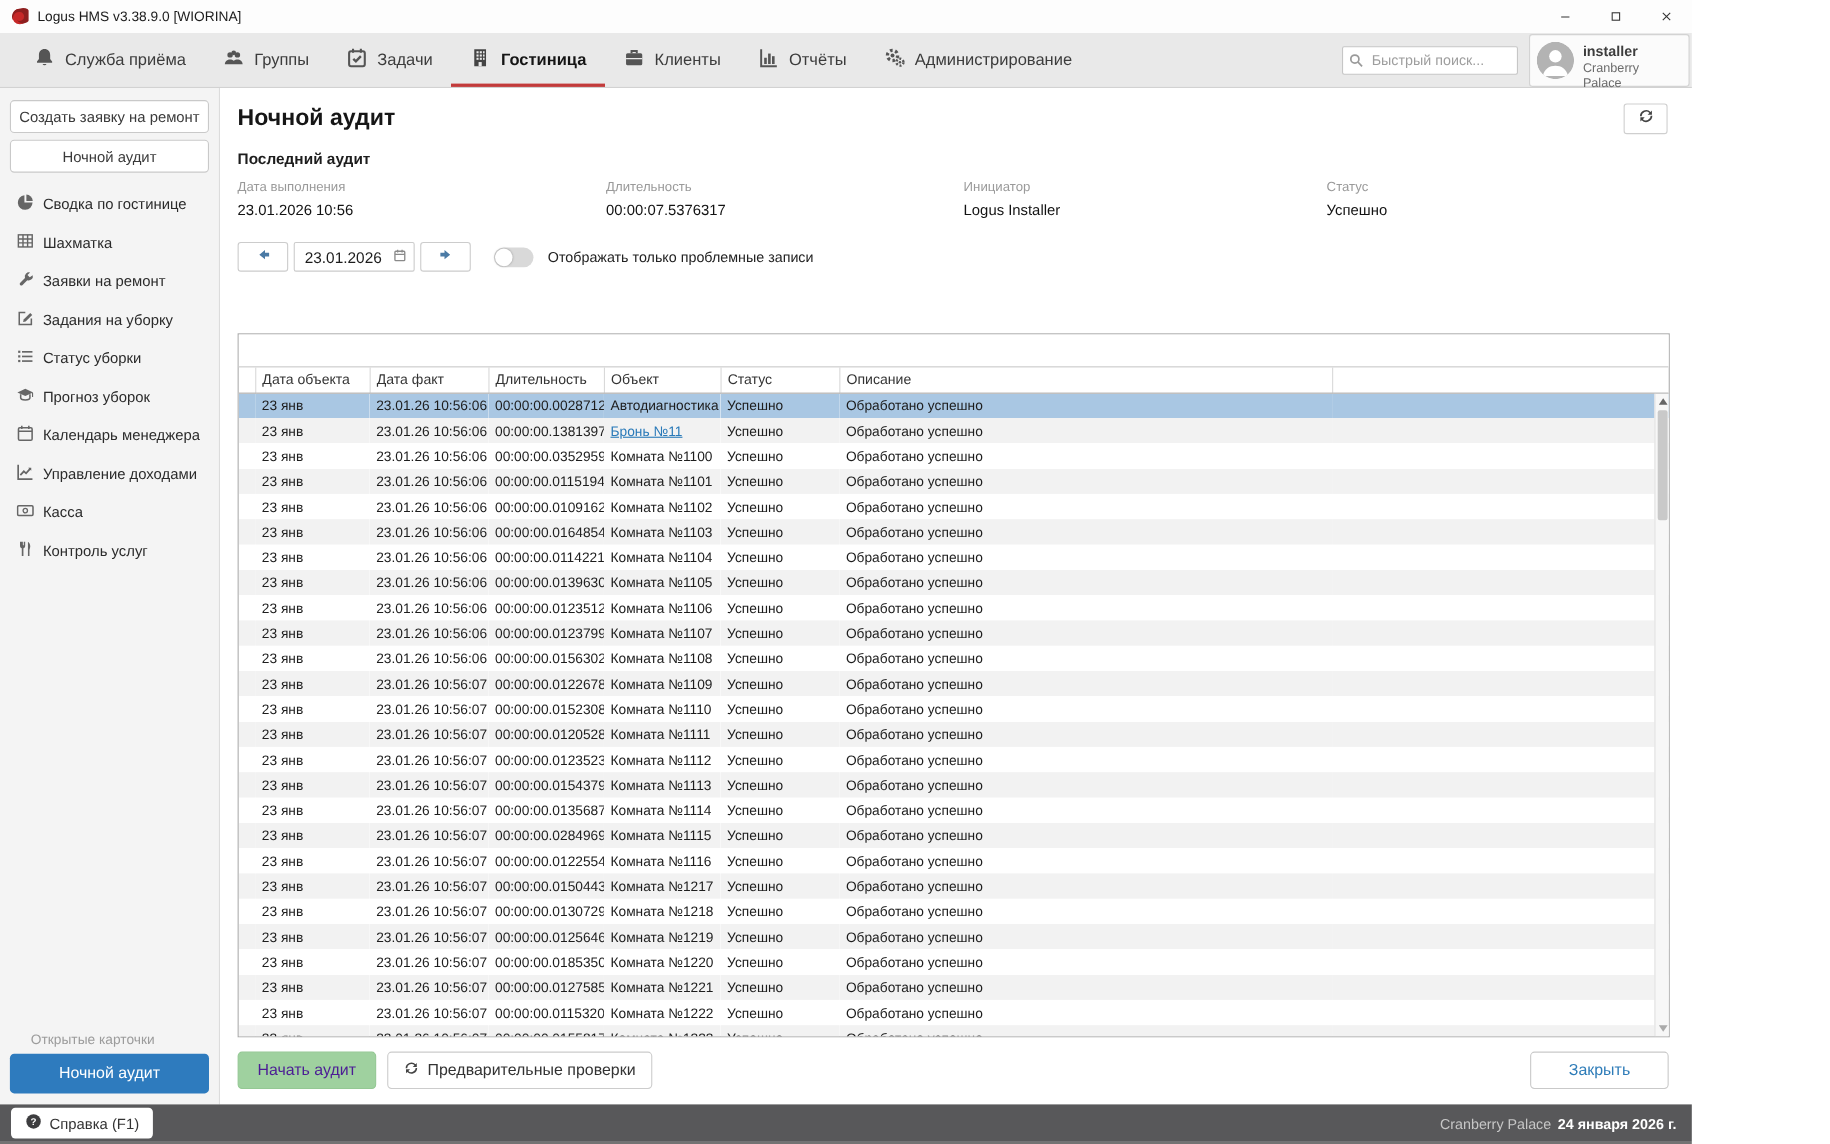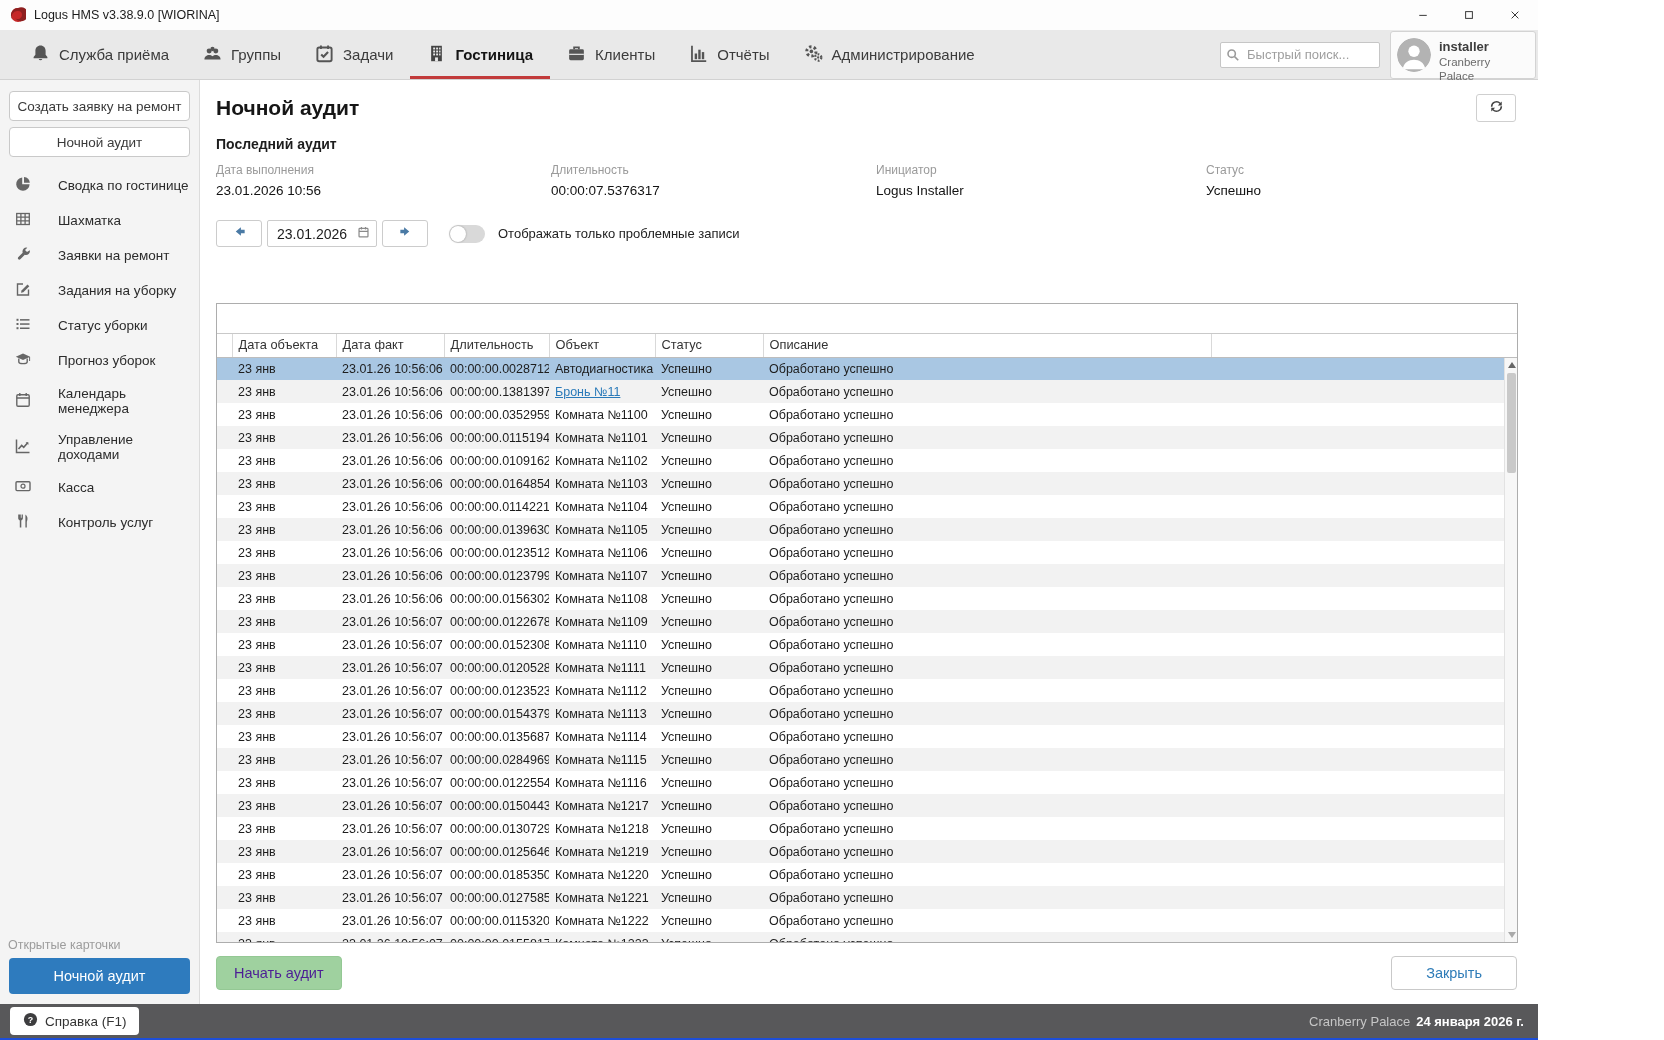--- a/index.html
+++ b/index.html
@@ -1,18 +1,18 @@
 <!DOCTYPE html>
 <html lang="ru"><head>
 <meta charset="utf-8">
 <style>
   * { box-sizing: border-box; margin: 0; padding: 0; }
   html,body { width:1664px; height:1040px; overflow:hidden; }
   body { font-family:"Liberation Sans","DejaVu Sans",sans-serif; background:#fff; color:#222; }
-  .window { width:1538px; height:1040px; display:flex; flex-direction:column; border-bottom:2px solid #1d4ed8;justify-content:center; }
+  .window { width:1538px; height:1040px; display:flex; flex-direction:column; border-bottom:2px solid #737373;justify-content:center; }
 
   
   .titlebar { height:30px; background:#fdfdfd; display:flex; align-items:center; flex:0 0 auto; }
   .titlebar .logo { width:16px; height:16px; margin:0 8px 0 10px; }
   .titlebar .title { font-size:12.5px; color:#1b1b1b; }
   .win-controls { margin-left:auto; display:flex; height:100%; }
   .win-btn { width:46px; display:flex; align-items:center; justify-content:center; color:#333; }
 
   
   .navbar { height:50px; background:#e9e9e9; border-bottom:1px solid #d2d2d2; display:flex; align-items:stretch; padding-left:14px; flex:0 0 auto; }
@@ -29,24 +29,24 @@
   .user-meta { display:flex; flex-direction:column; line-height:1.25;margin-top:13px; }
   .user-name { font-size:13px; font-weight:bold; color:#3d3d3d; }
   .user-org { font-size:11.5px; color:#6b6b6b; }
 
   
   .content { flex:1; display:flex; min-height:0; }
 
   .sidebar { width:200px; background:#f4f4f4; border-right:1px solid #dcdcdc; display:flex; flex-direction:column; padding-top:8px; flex:0 0 auto; }
   .side-action { margin:3px 9px; height:30px; background:#fff; border:1px solid #c9c9c9; border-radius:4px; font-size:13.5px; color:#3a3a3a; font-family:inherit; cursor:pointer; }
   .side-list { margin-top:8px; }
-  .side-item { display:flex; align-items:center; gap:27px; padding:8px 10px 8px 15px; font-size:13.5px; color:#2b2b2b; cursor:default; }
+  .side-item { display:flex; align-items:center; gap:8px; padding:8px 10px 8px 15px; font-size:13.5px; color:#2b2b2b; cursor:default; }
   .side-item svg { width:16px; height:16px; flex:0 0 auto; }
   .side-spacer { flex:1; }
-  .open-cards-label { font-size:12.5px; color:#9c9c9c; padding:6px 8px 4px; }
+  .open-cards-label { font-size:12.5px; color:#9c9c9c; padding:6px 28px 4px; }
   .open-card-btn { margin:2px 9px 10px; height:36px; background:#2e7bbe; border:none; border-radius:4px; color:#fff; font-size:14.5px; font-family:inherit; cursor:pointer; }
 
   .main { flex:1; display:flex; flex-direction:column; padding:10px 20px 0 16px; position:relative; min-width:0; }
   .page-title { font-size:21px; font-weight:bold; color:#161616; margin:6px 0 16px; }
   .refresh-btn { position:absolute; top:14px; right:22px; width:40px; height:28px; background:#fff; border:1px solid #cfcfcf; border-radius:3px; display:flex; align-items:center; justify-content:center; cursor:pointer; }
   .refresh-btn svg { width:15px; height:15px; }
 
   .last-audit-heading { font-size:14px; font-weight:bold; color:#1d1d1d; margin-bottom:11px; }
   .fields { display:grid; grid-template-columns:335px 325px 330px 1fr; margin-bottom:13px; }
   .field-label { font-size:12px; color:#9a9a9a; margin-bottom:6px; }
@@ -670,20 +670,27 @@
         </table>
         <div class="vscroll">
           <div class="arr-up"></div>
           <div class="thumb"></div>
           <div class="arr-dn"></div>
         </div>
       </div>
 
       <div class="actions">
         <button class="btn btn-start">Начать аудит</button>
+        <button class="btn btn-prechecks">
+          <span><svg viewBox="0 0 16 16">
+                <path d="M13.6 2.6v4.2H9.4l1.8-1.8A4.5 4.5 0 0 0 3.6 8.2H2a6 6 0 0 1 10.3-4.2z" fill="#444"></path>
+                <path d="M2.4 13.4V9.2h4.2L4.8 11a4.5 4.5 0 0 0 7.6-3.2H14A6 6 0 0 1 3.7 12z" fill="#444"></path>
+              </svg></span>
+          <span>Предварительные проверки</span>
+        </button>
         <button class="btn btn-close">Закрыть</button>
       </div>
     </div>
   </div>
 
   <div class="statusbar">
     <button class="help-btn">
       <span><svg viewBox="0 0 16 16">
             <circle cx="8" cy="8" r="7" fill="#3d3d3f"></circle>
             <text x="8" y="11.5" text-anchor="middle" font-size="9.5" fill="#fff" font-family="Liberation Sans, sans-serif" font-weight="bold">?</text>

